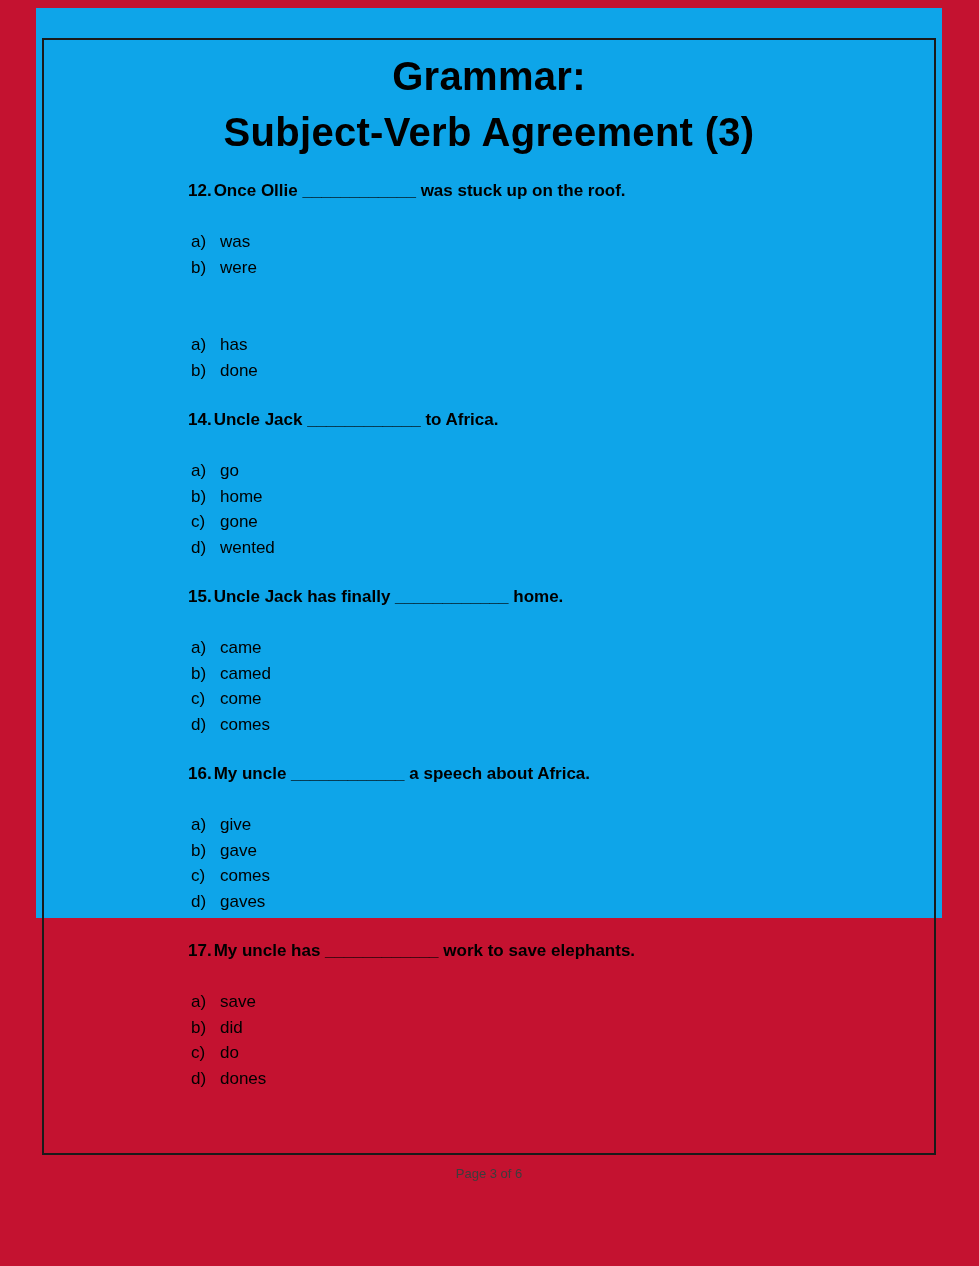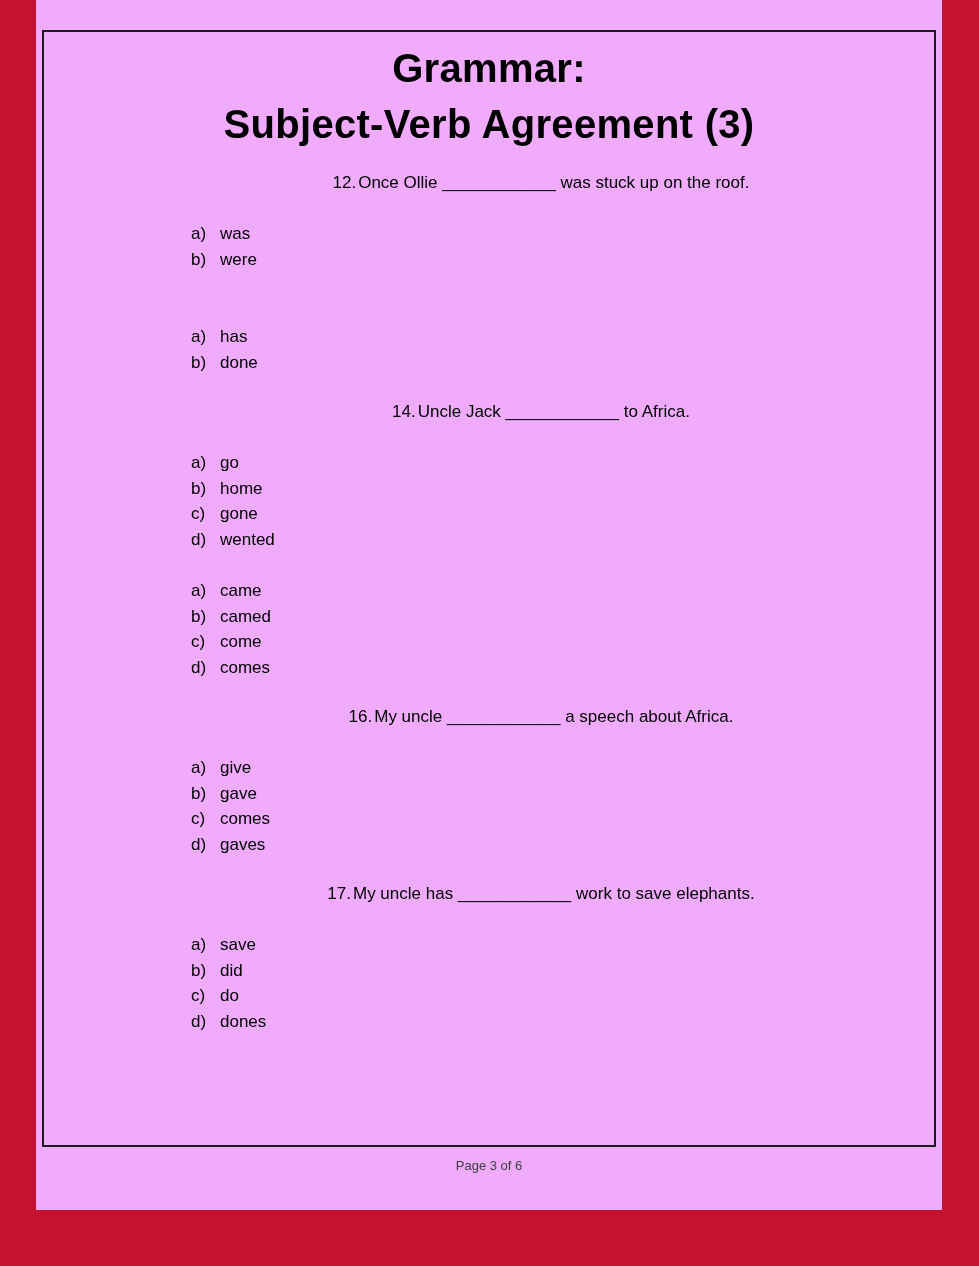--- a/index.html
+++ b/index.html
@@ -9,24 +9,24 @@
     height: 1266px;
     position: relative;
     background: #c41230;
     font-family: "Liberation Sans", sans-serif;
     color: #000000;
     overflow: hidden;
   }
   .page {
     position: absolute;
     left: 36px;
-    top: 0;
+    top: 8px;
     width: 906px;
-    height: 1210px;
-    background: #f0abfc;
+    height: 910px;
+    background: #0ea5e9;
   }
   .frame {
     position: absolute;
     left: 6px;
     top: 30px;
     width: 894px;
     height: 1117px;
     border: 2px solid #1a1a1a;
   }
   .title { text-align: center; padding-top: 8px; }
@@ -39,25 +39,24 @@
   }
   .questions {
     margin-top: 20px;
     padding-left: 144px;
     padding-right: 40px;
   }
   .question-block { margin-bottom: 26px; }
   .question-block.extra { margin-bottom: 52px; }
   .q-line {
     font-size: 17px;
-    font-weight: 400;
+    font-weight: 700;
     line-height: 21px;
     margin-bottom: 28px;
     white-space: nowrap;
-    text-align: center;
   }
   .q-num { margin-right: 2px; }
   .opts { padding-left: 3px; }
   .opt {
     display: flex;
     font-size: 17px;
     font-weight: 400;
     line-height: 25.5px;
   }
   .opt-label { width: 29px; flex: none; }
@@ -128,20 +127,23 @@
               <span class="opt-text">gone</span>
             </div>
             <div class="opt">
               <span class="opt-label">d)</span>
               <span class="opt-text">wented</span>
             </div>
           </div>
   </div>
 
   <div class="question-block">
+    <div class="q-line">
+      <span class="q-num">15.</span><span class="q-text">Uncle Jack has finally ____________ home.</span>
+    </div>
     <div class="opts">
             <div class="opt">
               <span class="opt-label">a)</span>
               <span class="opt-text">came</span>
             </div>
             <div class="opt">
               <span class="opt-label">b)</span>
               <span class="opt-text">camed</span>
             </div>
             <div class="opt">

